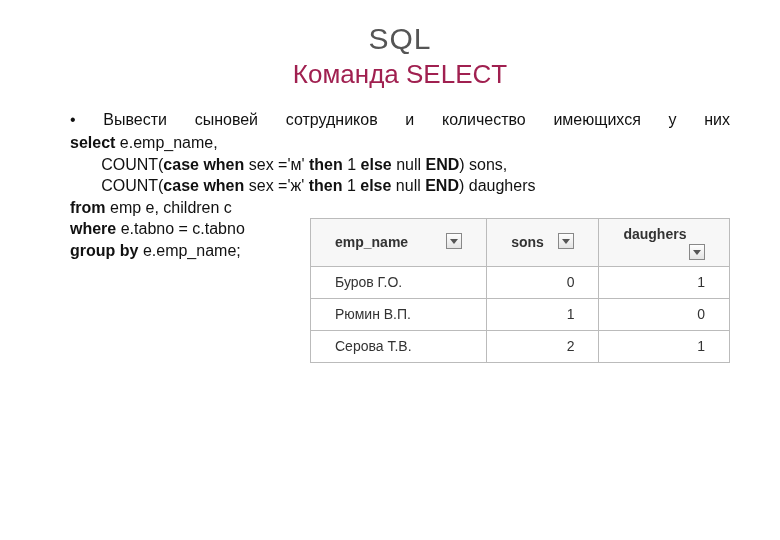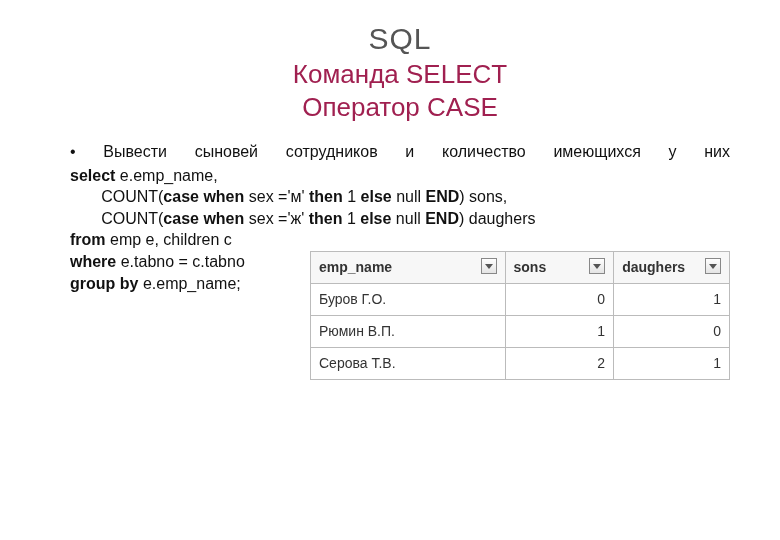--- a/index.html
+++ b/index.html
@@ -69,21 +69,21 @@
     top: 0px;
   }
   table.result {
     border-collapse: collapse;
     font-family: Tahoma, Verdana, Arial, sans-serif;
     font-size: 14px;
     color: #333;
   }
   table.result th, table.result td {
     border: 1px solid #bbb;
-    padding: 6px 8px;
+    padding: 6px 24px;
     background: #fff;
     margin-top: 16px;
   }
   table.result th {
     font-weight: bold;
     text-align: left;
     background: #f7f7f7;
   }
   .hcell {
     position: relative;
@@ -114,21 +114,20 @@
   .num { text-align: right; }
 </style>
 </head>
 <body>
 
 <div class="slide">
 
   <div class="title-block">
     <div class="title-main">SQL</div>
     <div class="title-sub">Команда SELECT</div>
-    <div class="title-sub">Оператор CASE</div>
   </div>
 
   <div class="content">
     <div class="bullet-line">Вывести сыновей сотрудников и количество имеющихся у них</div>
 
     <div class="code-block"><span class="kw">select</span><span> e.emp_name,</span>
 <span>       COUNT(</span><span class="kw">case when</span><span> sex ='м' </span><span class="kw">then</span><span> 1 </span><span class="kw">else</span><span> null </span><span class="kw">END</span><span>) sons,</span>
 <span>       COUNT(</span><span class="kw">case when</span><span> sex ='ж' </span><span class="kw">then</span><span> 1 </span><span class="kw">else</span><span> null </span><span class="kw">END</span><span>) daughers</span>
 <span class="kw">from</span><span> emp e, children c</span></div>
 

